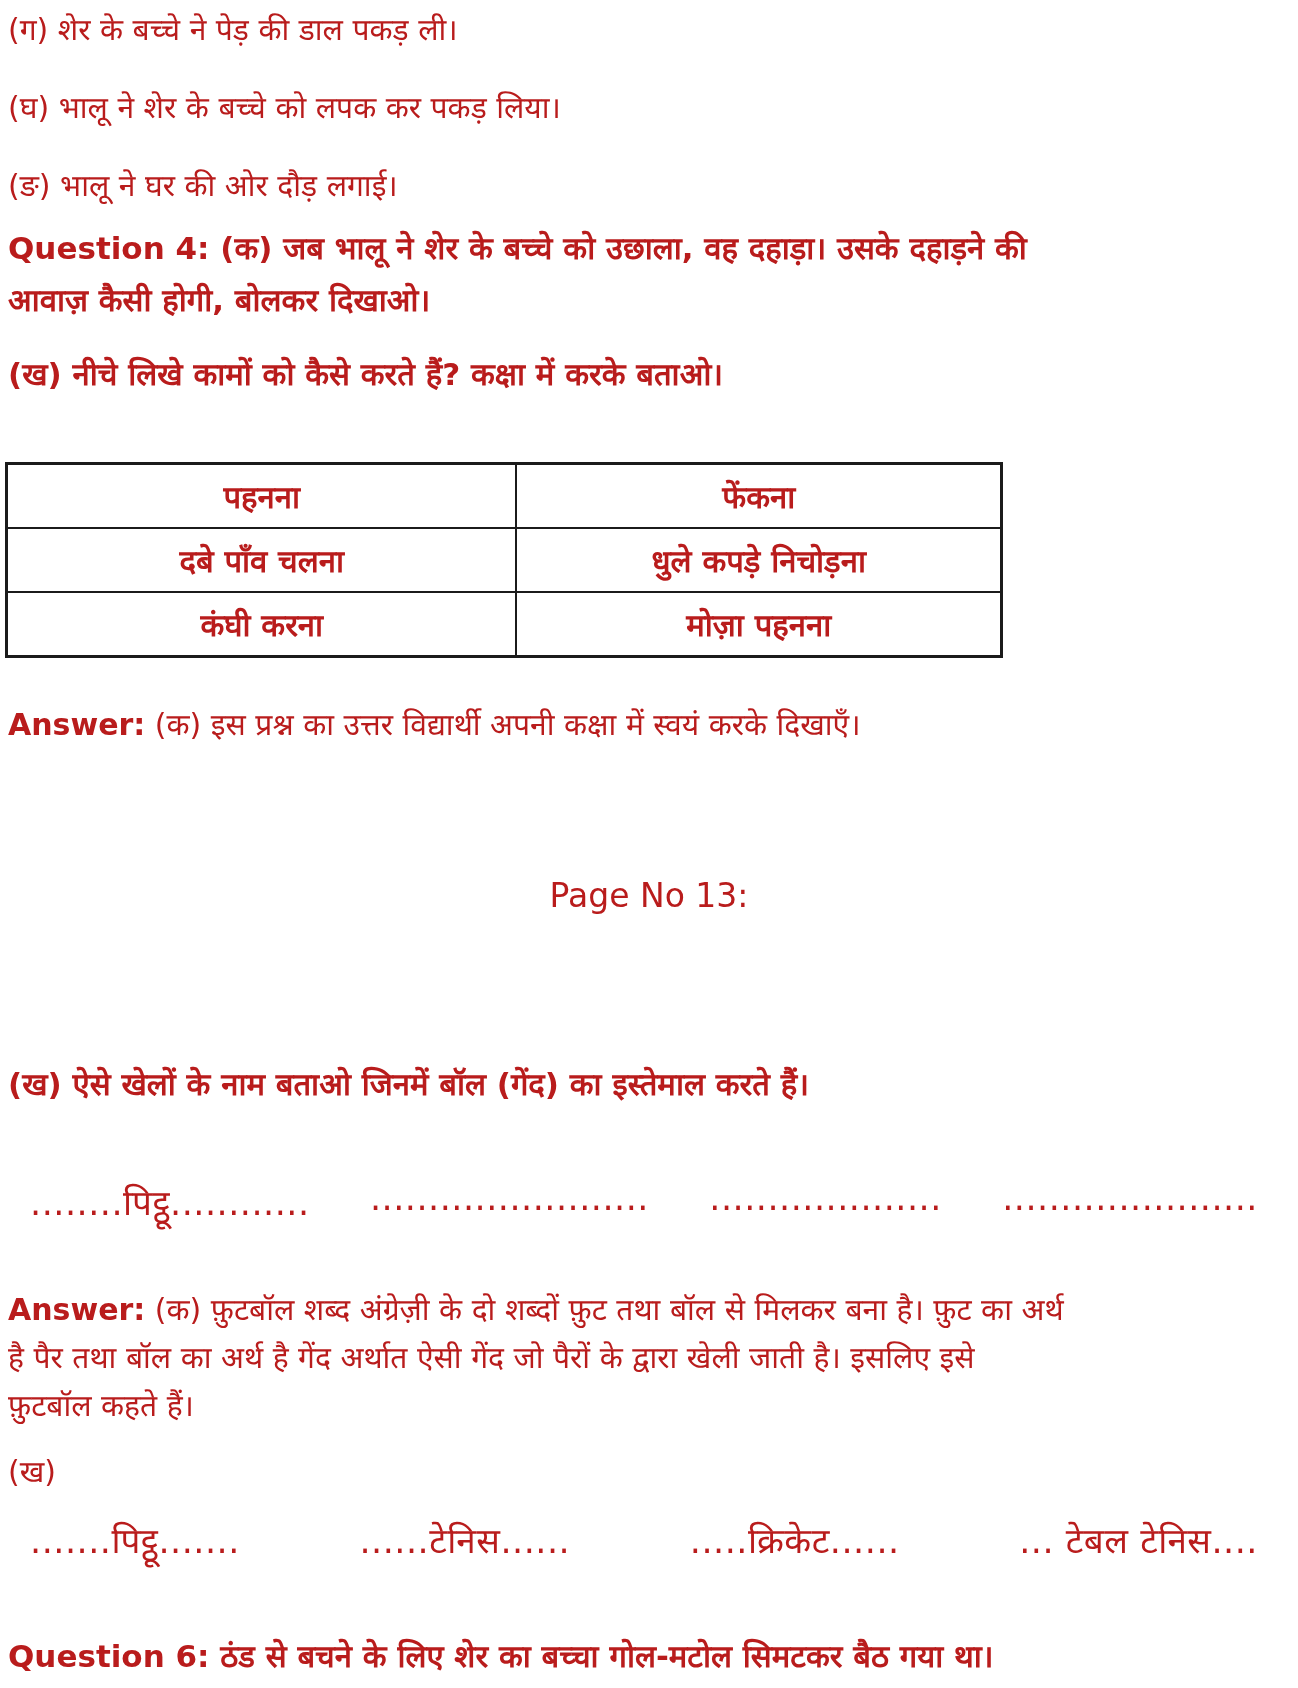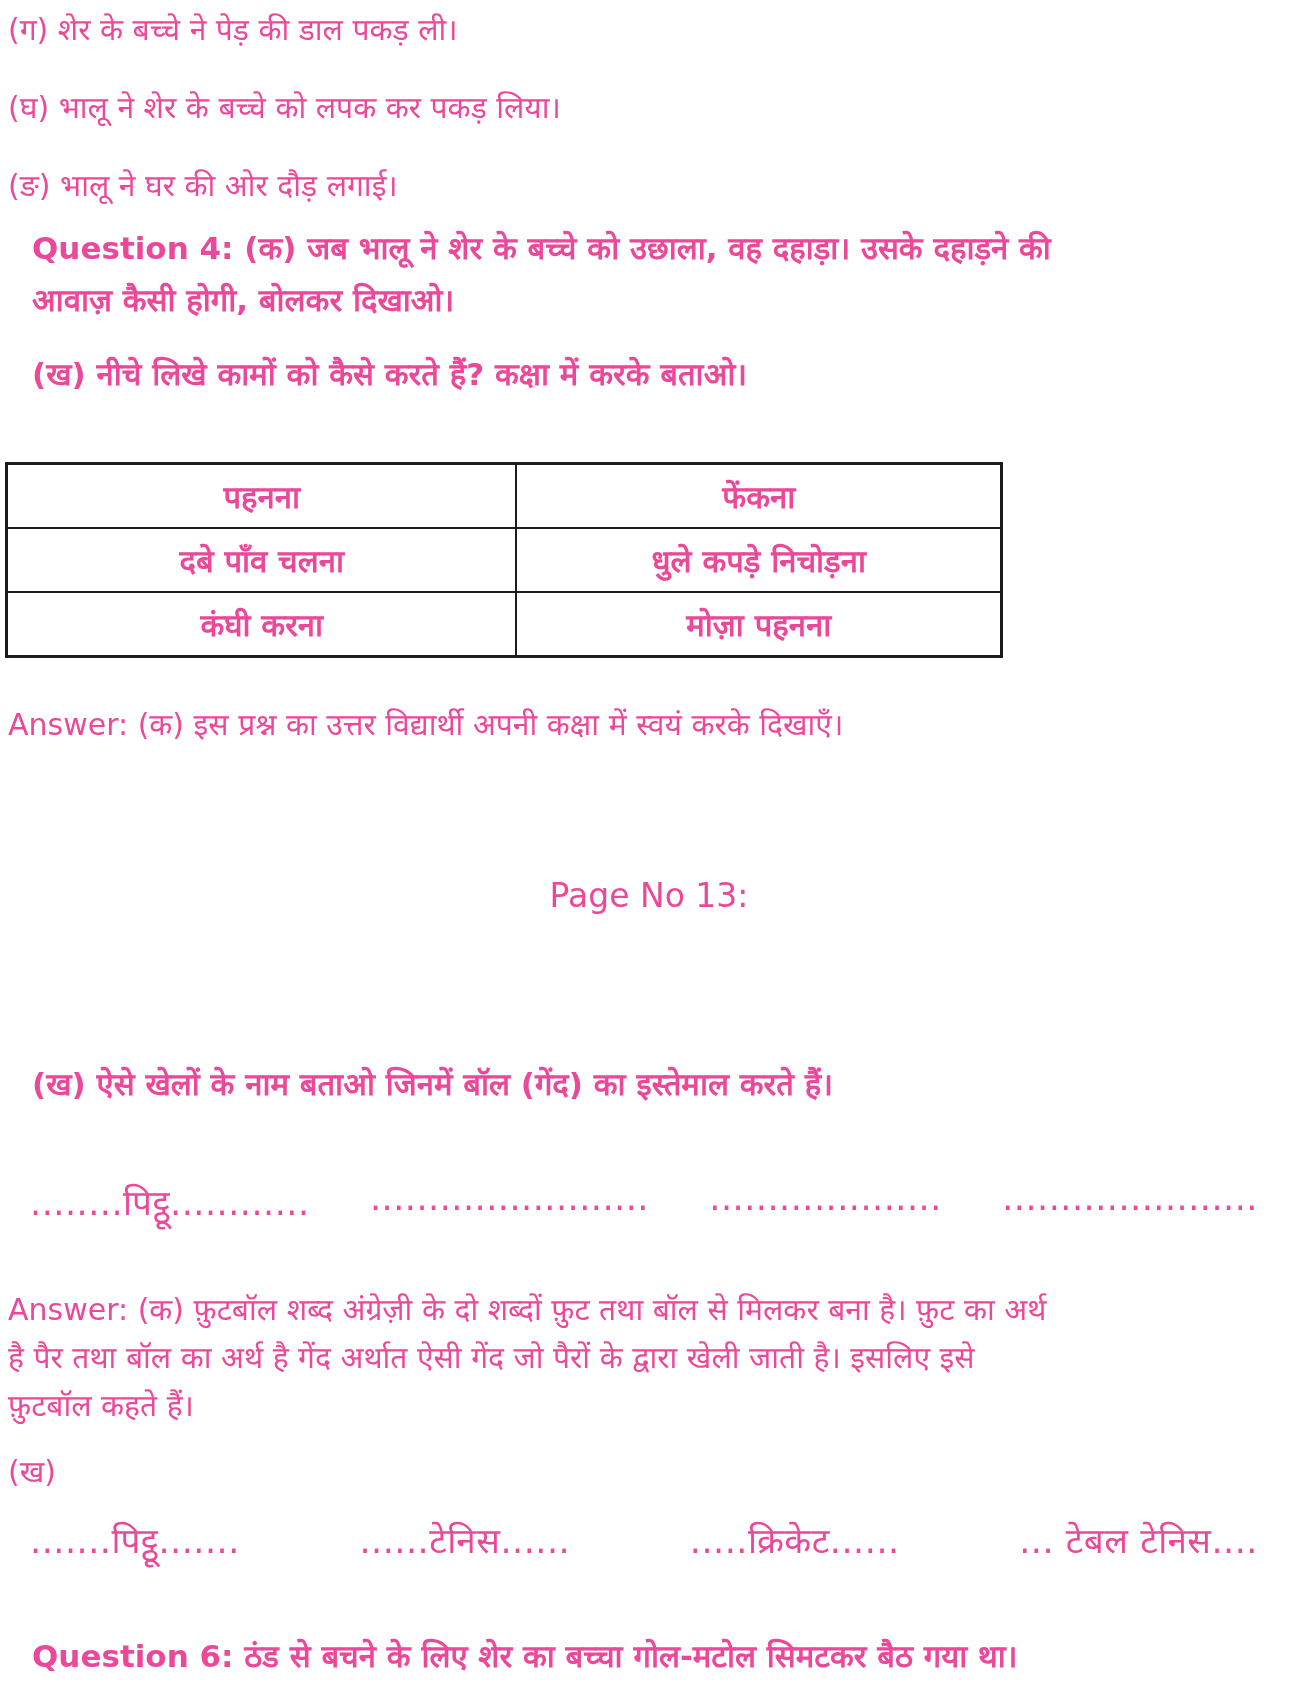--- a/index.html
+++ b/index.html
@@ -1,27 +1,27 @@
 <!DOCTYPE html>
 <html><head>
 <meta charset="utf-8">
 <style>
   html,body{margin:0;padding:0;background:#ffffff;}
   .page{
     position:relative;
     width:1298px;height:1688px;
     background:#ffffff;
-    color:#ec4899;
+    color:#b91c1c;
     font-family:"DejaVu Sans","Liberation Sans",sans-serif;
     overflow:hidden;
   }
   .t{position:absolute;left:8px;right:8px;white-space:nowrap;}
   .reg{font-size:30px;font-weight:400;}
-  .boldline{font-size:31px;font-weight:700;margin-left:24px;}
-  .b{font-weight:400;}
+  .boldline{font-size:31px;font-weight:700;}
+  .b{font-weight:700;}
   .center{left:0;right:0;text-align:center;font-size:33px;font-weight:400;}
   table.activity-table{
     position:absolute;top:462px;left:5px;width:998px;
     border-collapse:collapse;border:3px solid #1b1b1b;
     table-layout:fixed;
   }
   table.activity-table td{
     border:2px solid #1b1b1b;
     height:62px;
     text-align:center;vertical-align:middle;

